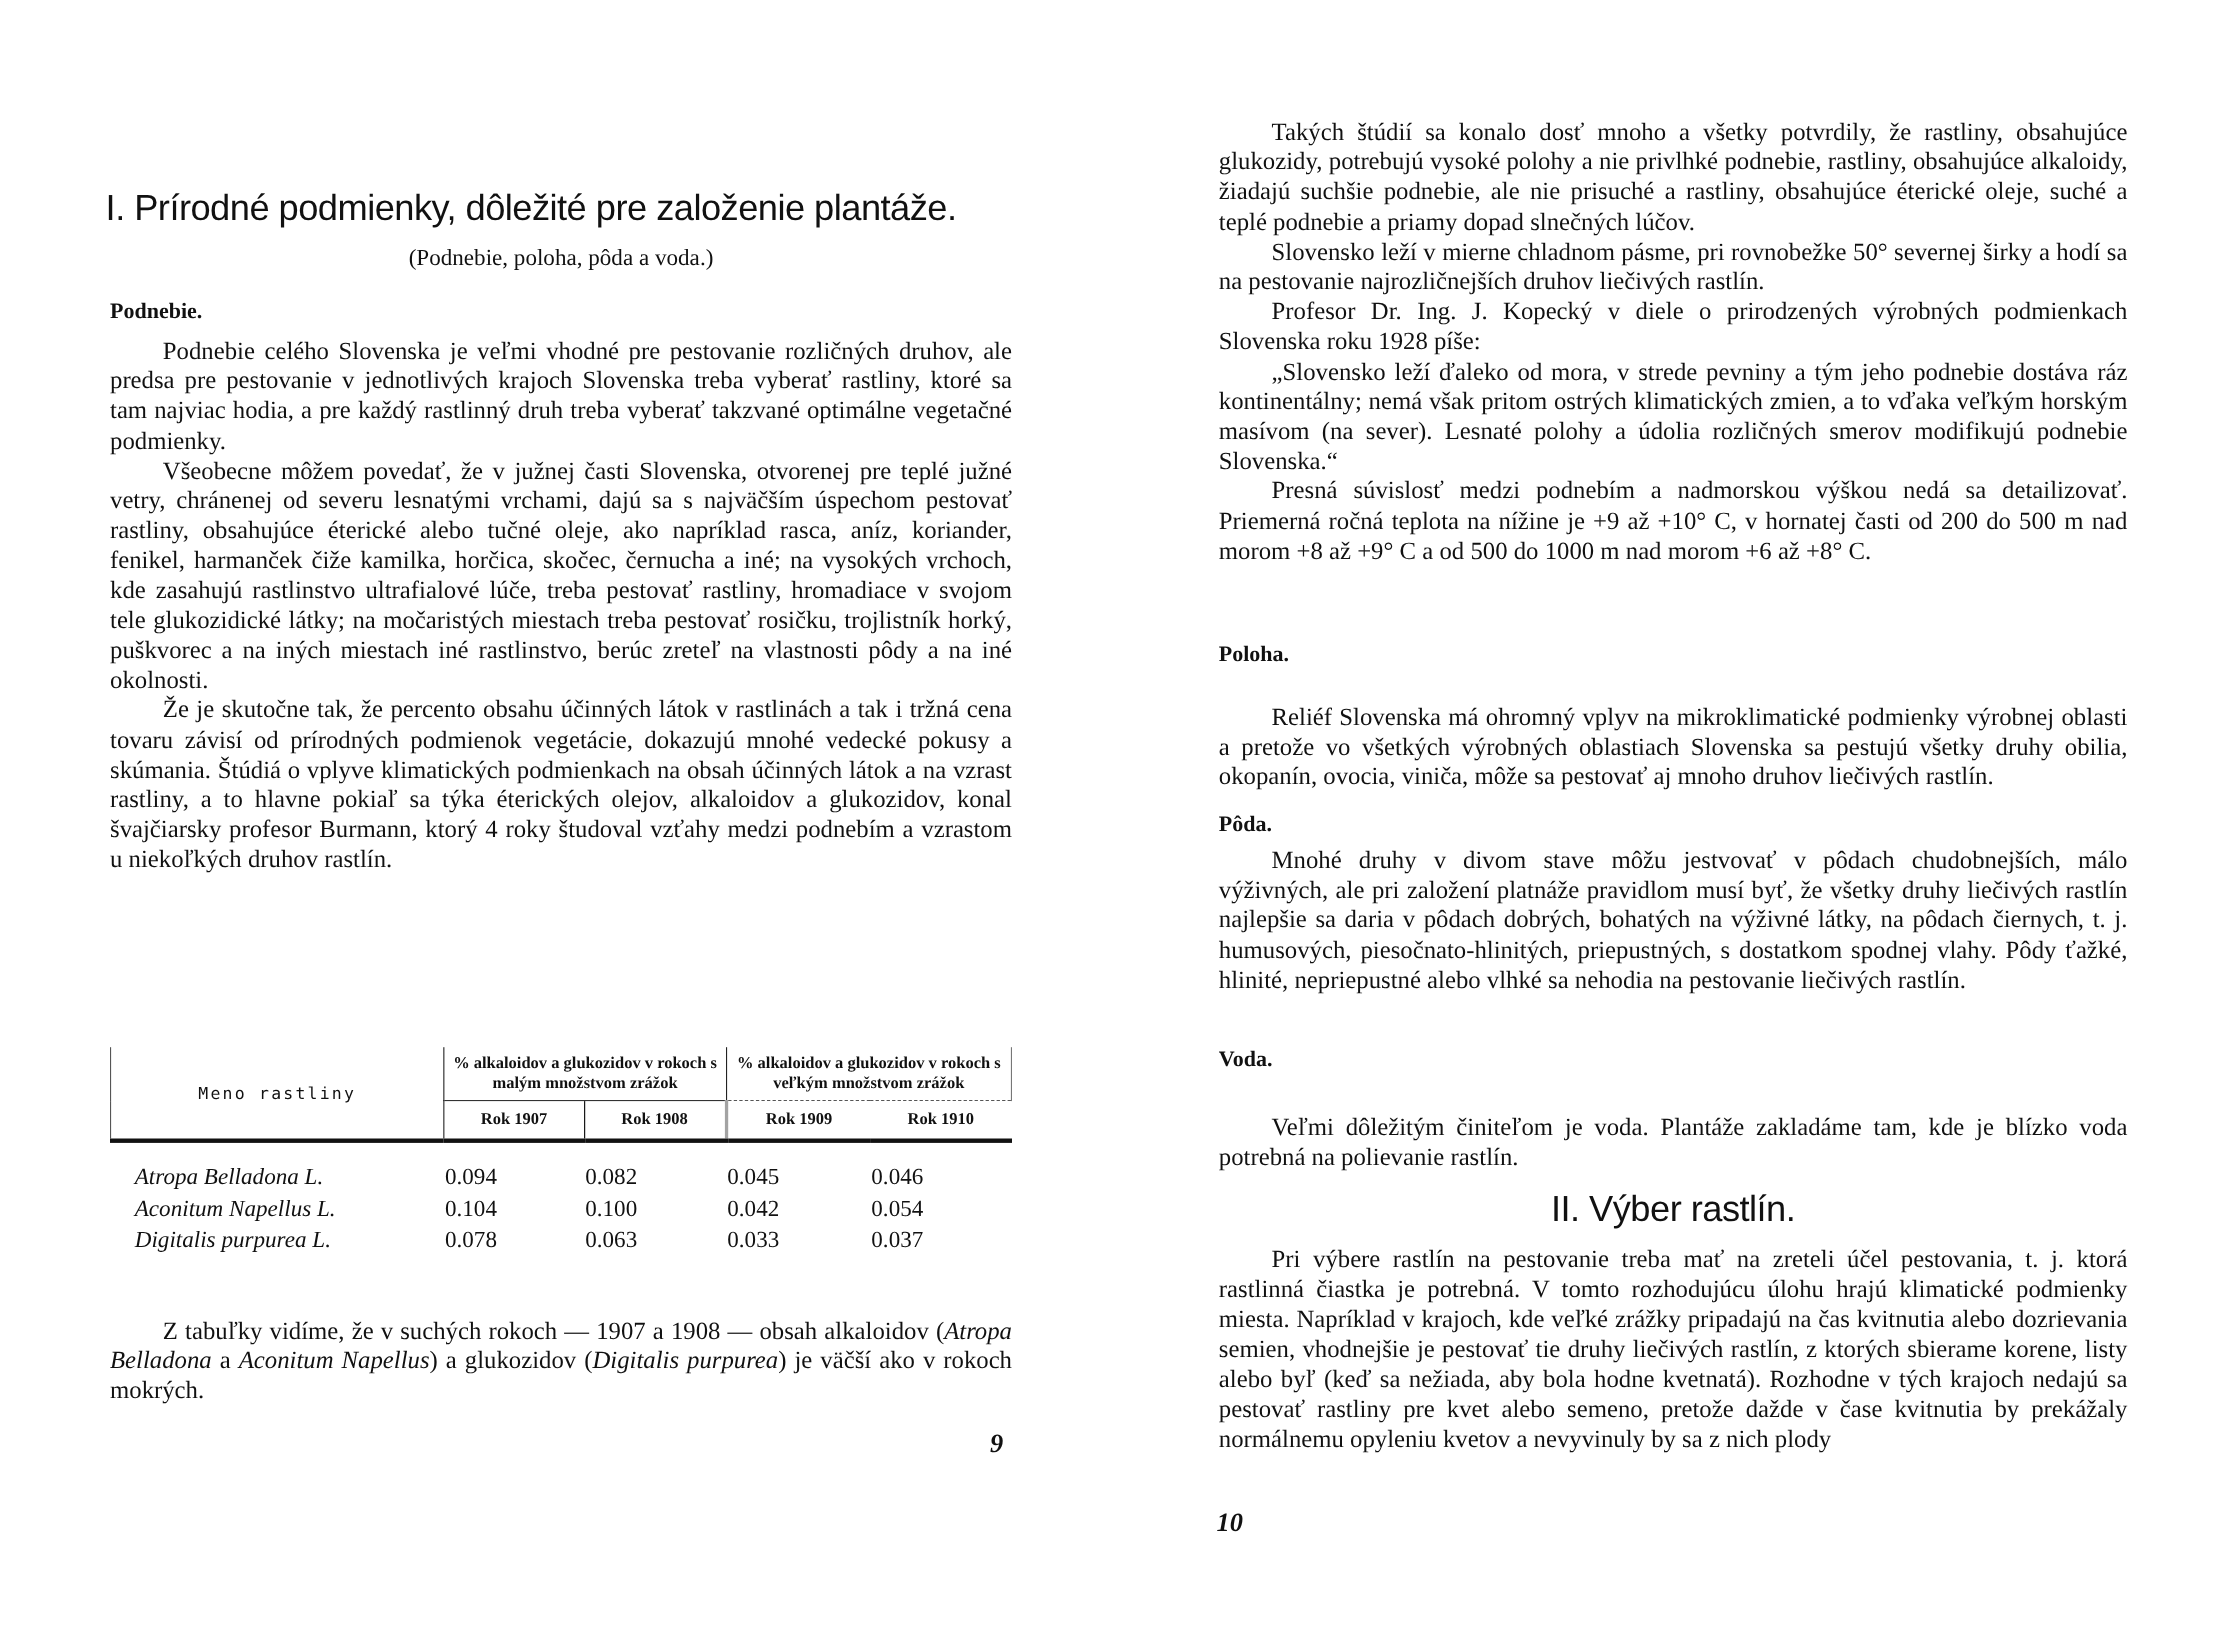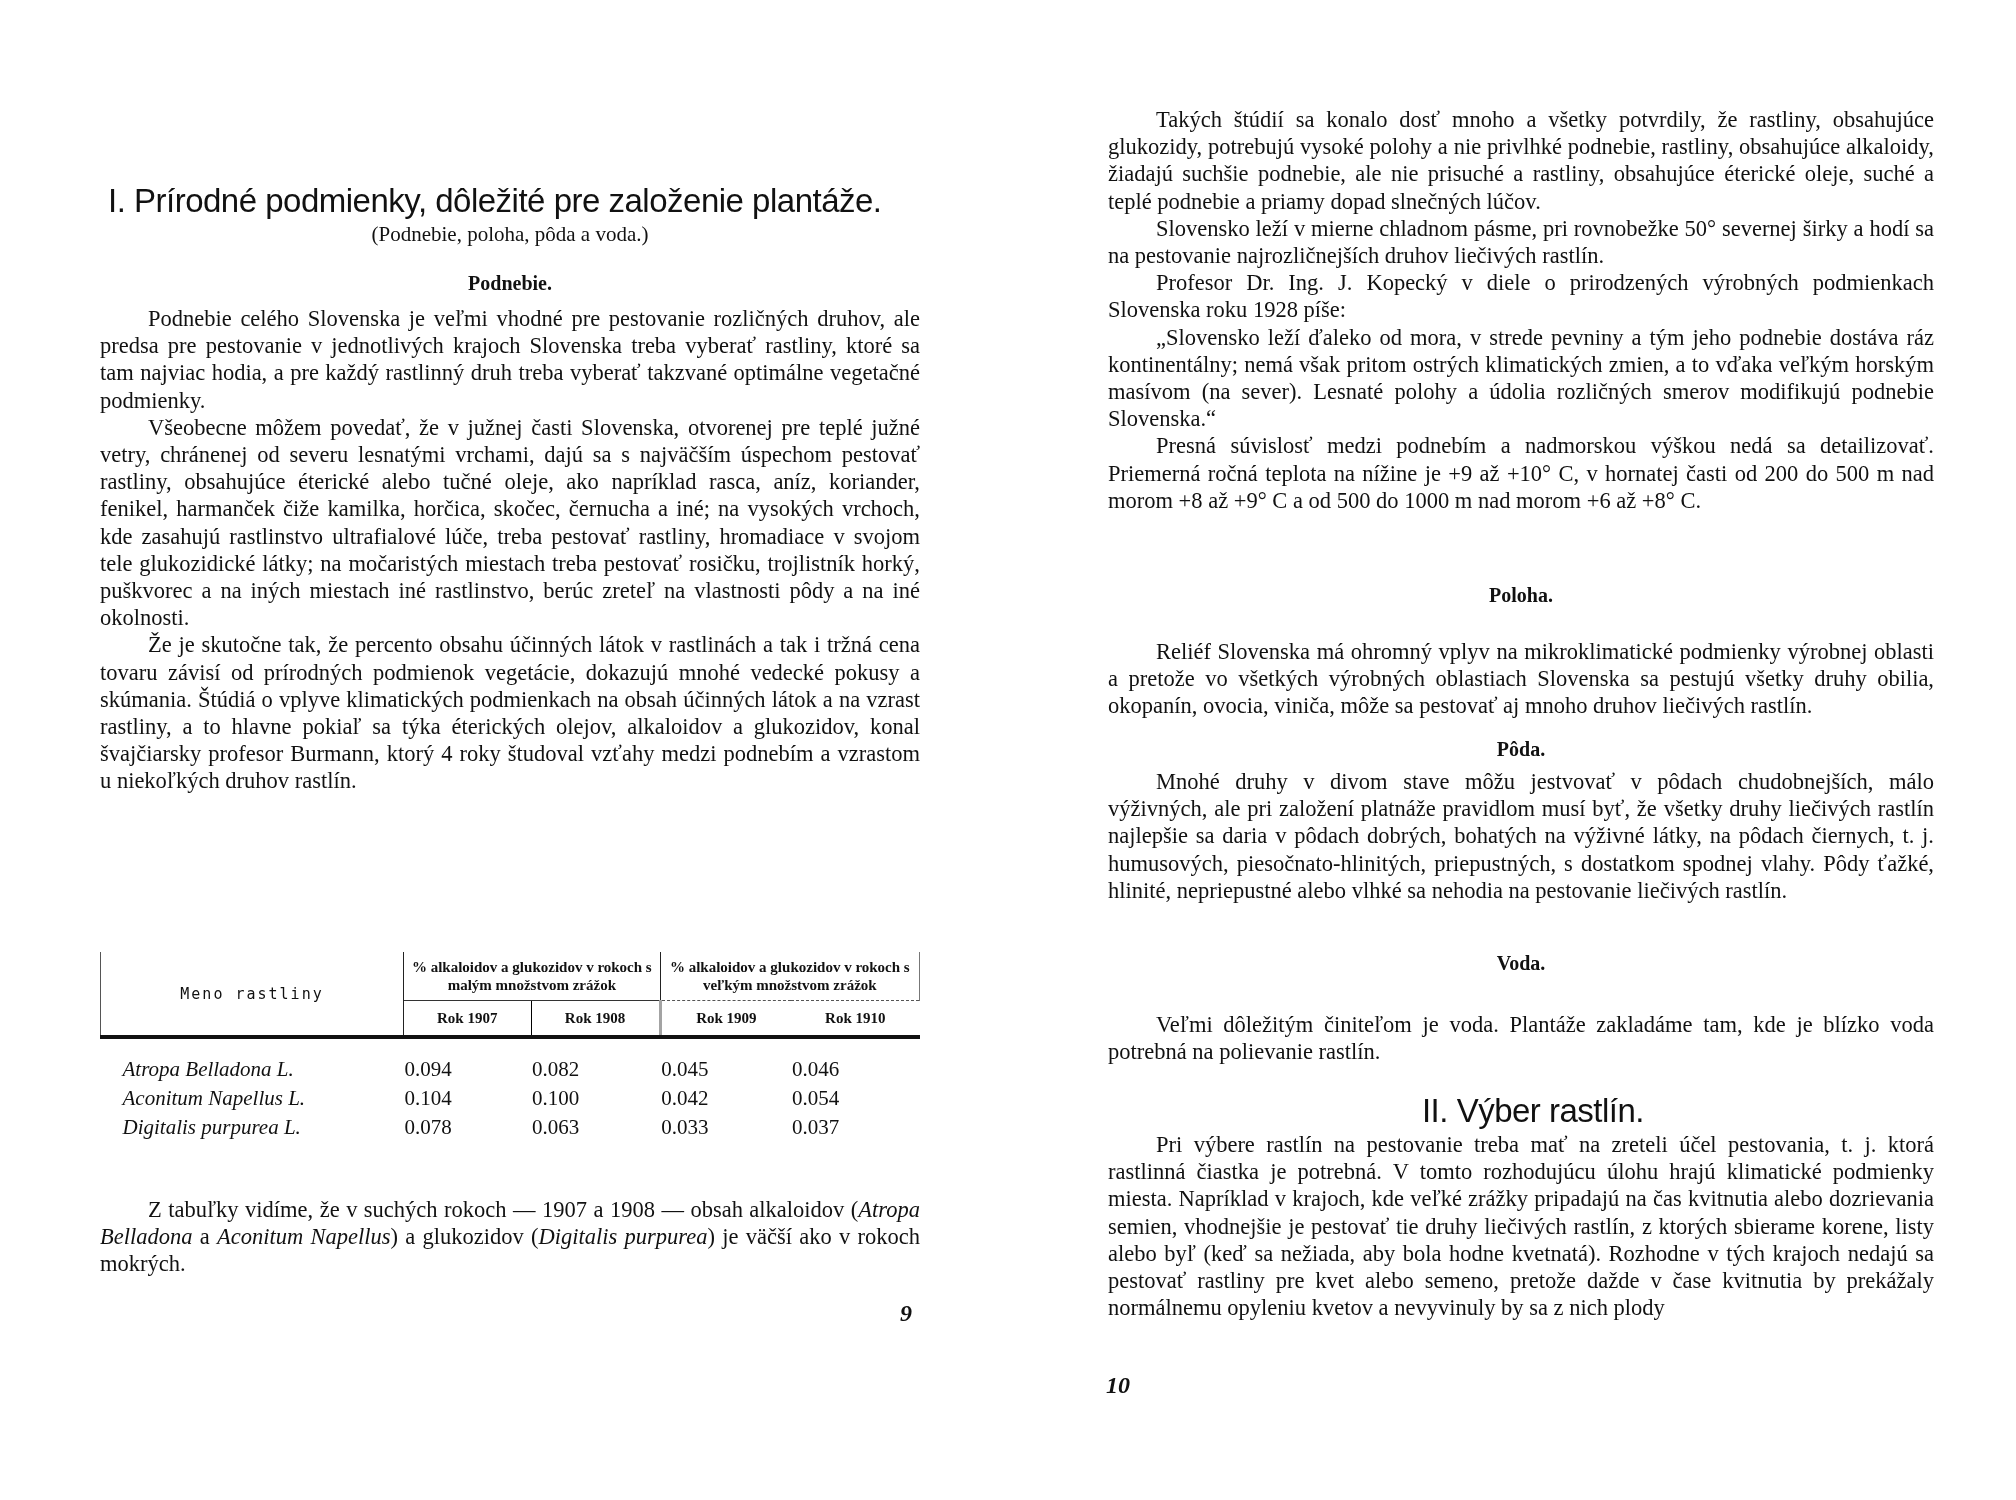--- a/index.html
+++ b/index.html
@@ -4,23 +4,23 @@
 <style>
   html, body { margin: 0; padding: 0; background: #ffffff; }
   body { width: 2016px; height: 1500px; position: relative; overflow: hidden;
          font-family: "Liberation Serif", "DejaVu Serif", serif; color: #111; }
   .page { position: absolute; top: 0; }
   .page-left { left: 100px; width: 820px; }
   .page-right { left: 1108px; width: 826px; }
   .p { font-size: 22.5px; line-height: 27.2px; text-align: justify; margin: 0; }
   .p.indent { text-indent: 48px; }
   .h1 { font-family: "Liberation Sans", "DejaVu Sans", sans-serif; font-size: 33px;
-        font-weight: normal; letter-spacing: -0.5px; margin: 12px; white-space: nowrap; }
+        font-weight: normal; letter-spacing: -0.5px; margin: 0; white-space: nowrap; }
   .sub { text-align: center; font-size: 21px; margin: 0; }
-  .h2 { text-align: center; font-weight: bold; font-size: 20px; margin: 0; }
+  .h2 { font-weight: bold; font-size: 20px; margin: 0; }
   .pageno { font-style: italic; font-weight: bold; font-size: 24px; position: absolute; }
   table.data { border-collapse: collapse; font-size: 16px; }
   table.data th { font-weight: bold; font-size: 15px; line-height: 18px; vertical-align: middle; }
   table.data td { font-size: 21px; line-height: 27px; }
   .c-name { text-align: left; font-style: italic; padding-left: 22px; }
   .c-num { }
   .hdr-name { font-family: "DejaVu Sans Mono", monospace; letter-spacing: 2px; font-weight: normal !important; font-size: 15px !important; }
 </style>
 </head>
 <body>

